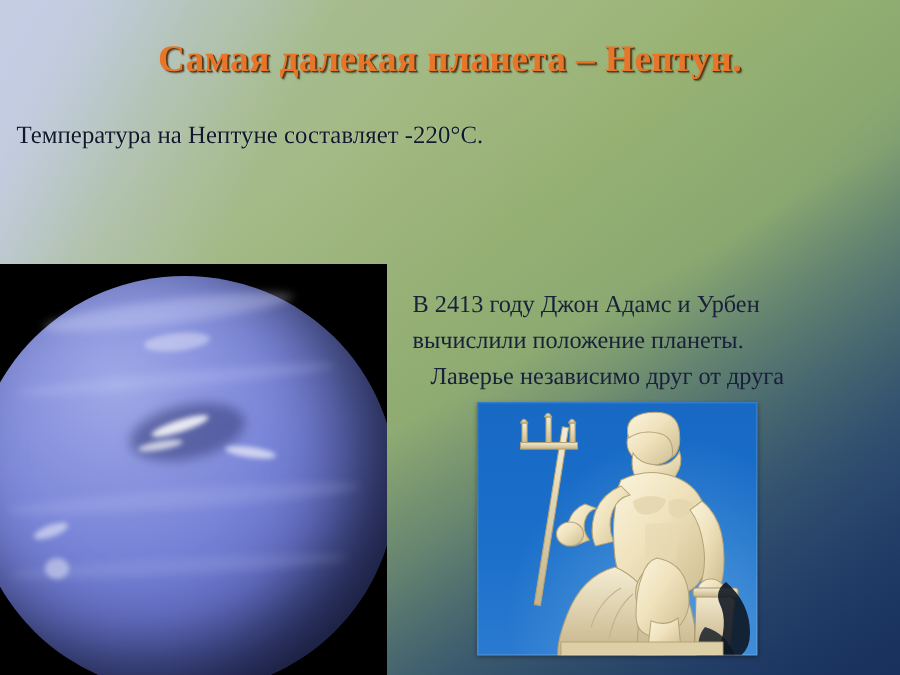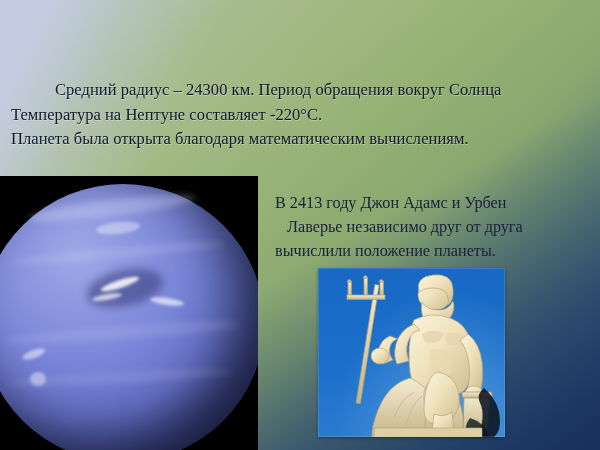--- a/index.html
+++ b/index.html
@@ -151,31 +151,30 @@
 
   .photo-frame-line {
     position:absolute; inset:0; border:1px solid rgba(255,255,255,0.12); pointer-events:none;
   }
 </style>
 </head>
 <body>
 
 <div id="slide">
 
+  <div id="title">Самая далекая планета – Нептун.</div>
 
   <div id="body-text">
-    <span class="ln indent">Средний радиус – 24300 км. Период обращения вокруг Солнца</span>
     <span class="ln">Температура на Нептуне составляет -220°С.</span>
-    <span class="ln">Планета была открыта благодаря математическим вычислениям.</span>
   </div>
 
   <div id="note-text">
     <span class="ln">В 2413 году Джон Адамс и Урбен</span>
+    <span class="ln">вычислили положение планеты.</span>
     <span class="ln pad">Лаверье  независимо друг от друга</span>
-    <span class="ln">вычислили положение планеты.</span>
   </div>
 
   <div id="neptune-photo">
     <div class="globe"></div>
     <div class="band b1"></div>
     <div class="band b2"></div>
     <div class="spot-dark"></div>
     <div class="cloud c1"></div>
     <div class="cloud c2"></div>
     <div class="cloud c3"></div>

